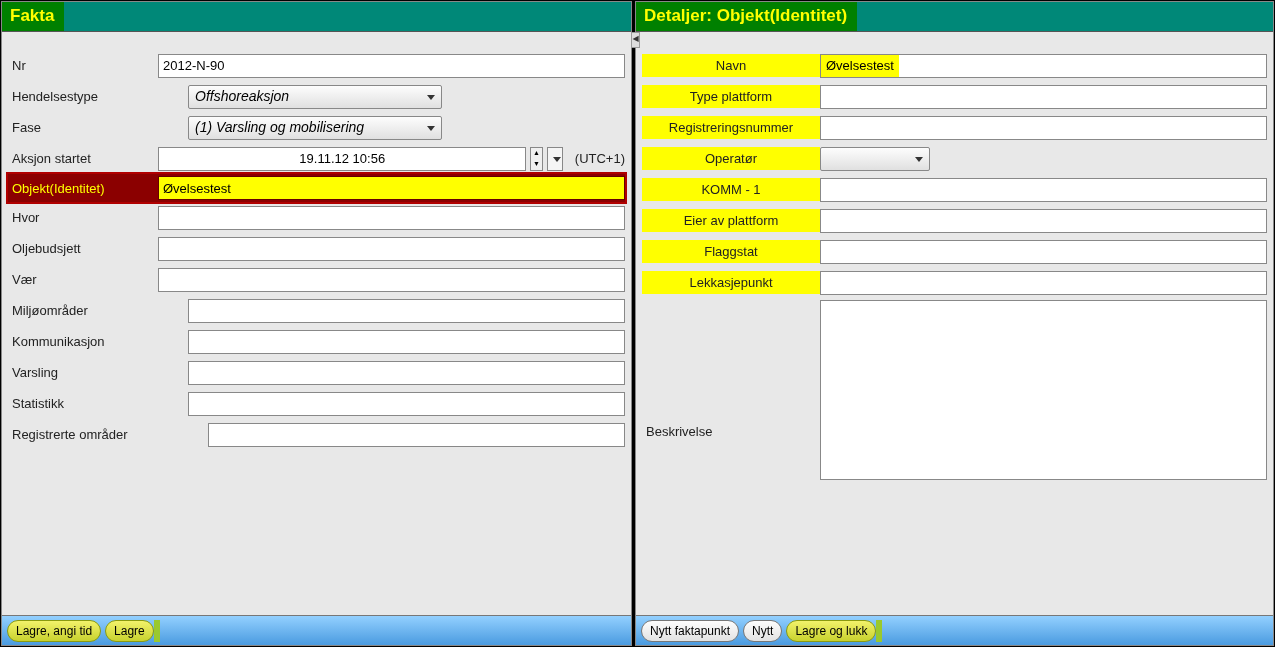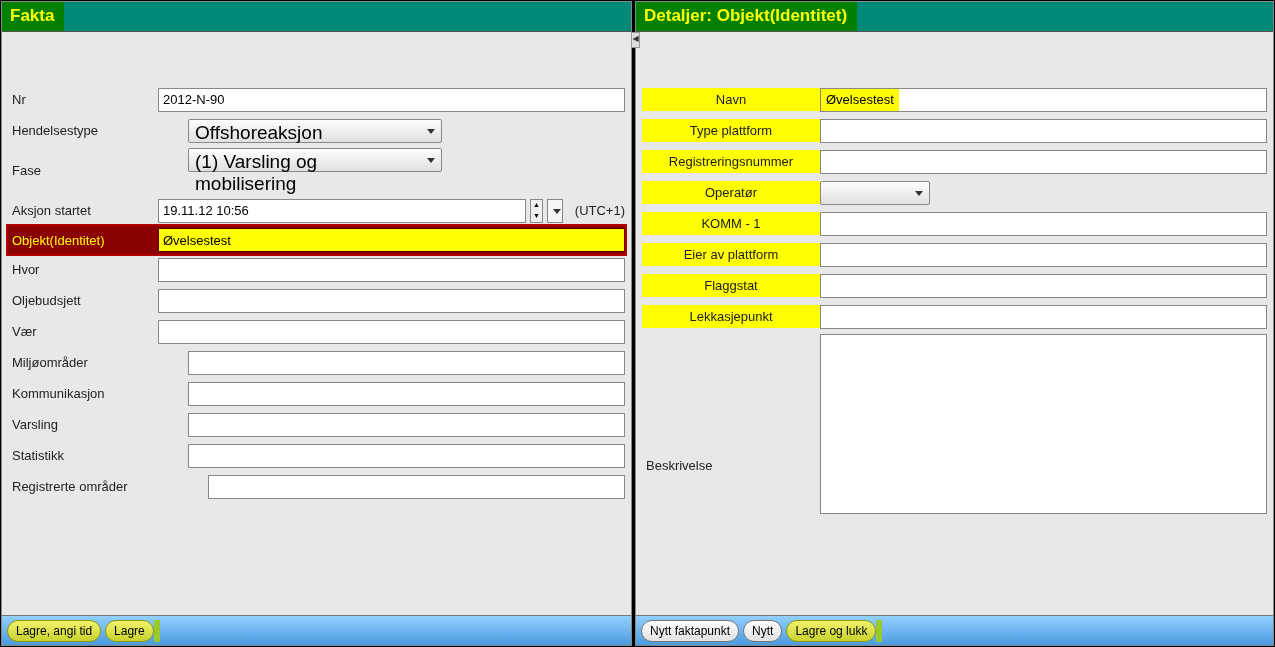--- a/index.html
+++ b/index.html
@@ -52,22 +52,21 @@
     text-align: center;
     line-height: 12px;
     cursor: pointer;
     color: #333;
     z-index: 5;
   }
   .collapse-right { left: -5px; }
   .form-body {
     flex: 1;
     overflow: auto;
-    padding: 12px 6px;
-    margin-top: 40px;
+    padding: 18px 6px;
   }
   .form-row {
     display: flex;
     align-items: center;
     min-height: 31px;
     padding: 2px 0;
     border-bottom: 0px;
   }
   .form-label {
     width: 150px;
@@ -91,38 +90,39 @@
     height: 180px;
     resize: none;
   }
   .select {
     height: 24px;
     border: 1px solid #888;
     background: linear-gradient(#fdfdfd, #e0e0e0);
     padding: 2px 18px 2px 6px;
     position: relative;
     border-radius: 2px;
-    font-size: 19px;
+    font-size: 14px;
     display: inline-block;
+    font-style: italic;
   }
   .select::after {
     content: "";
     position: absolute;
     right: 6px;
     top: 9px;
     border-left: 4px solid transparent;
     border-right: 4px solid transparent;
     border-top: 5px solid #333;
   }
   .select-wide { width: 254px; }
   .select-small { width: 110px; }
   .datetime-group { display: flex; align-items: center; gap: 4px; }
   .datetime-input {
     width: 160px; height: 24px; border: 1px solid #888;
-    text-align: left; padding: 2px 4px; font-size: 13px;
+    text-align: center; padding: 2px 4px; font-size: 13px;
   }
   .spinner {
     width: 15px; height: 24px; border: 1px solid #888;
     display: flex; flex-direction: column; background: #f0f0f0;
   }
   .spinner div { flex: 1; font-size: 7px; text-align: center; line-height: 10px; cursor: pointer; }
   .dd-btn {
     width: 20px; height: 24px; border: 1px solid #888; background: #f5f5f5;
     text-align: center; cursor: pointer; position: relative;
   }

